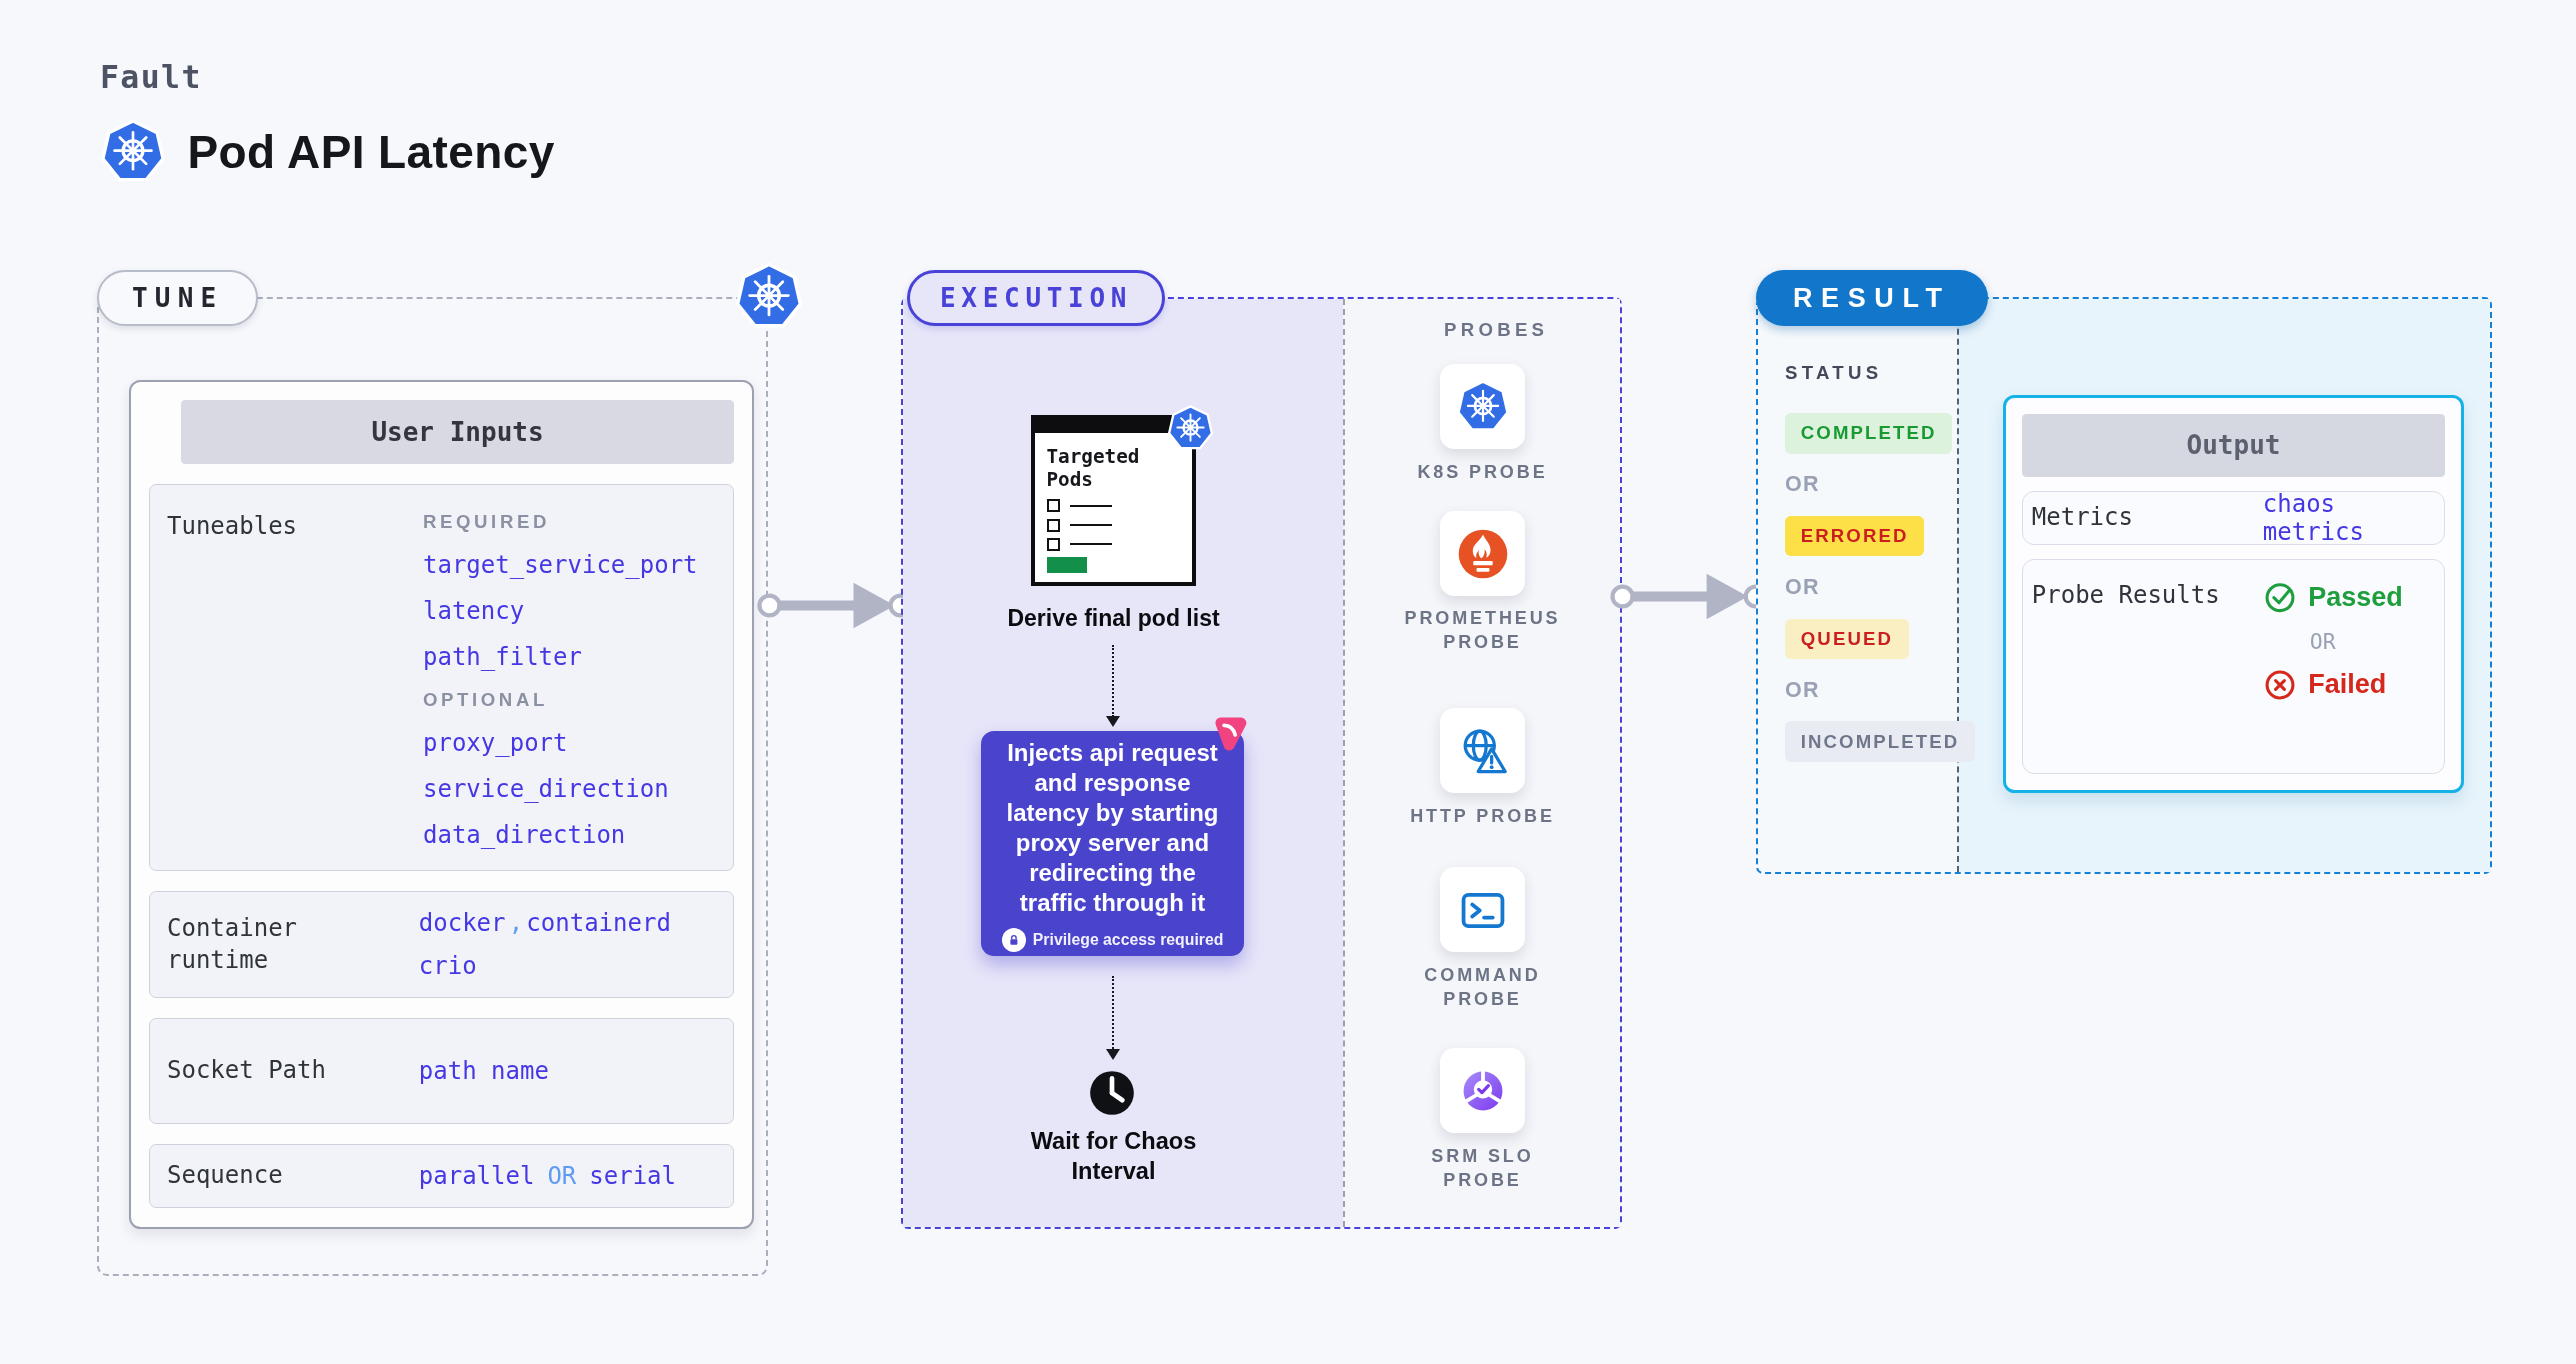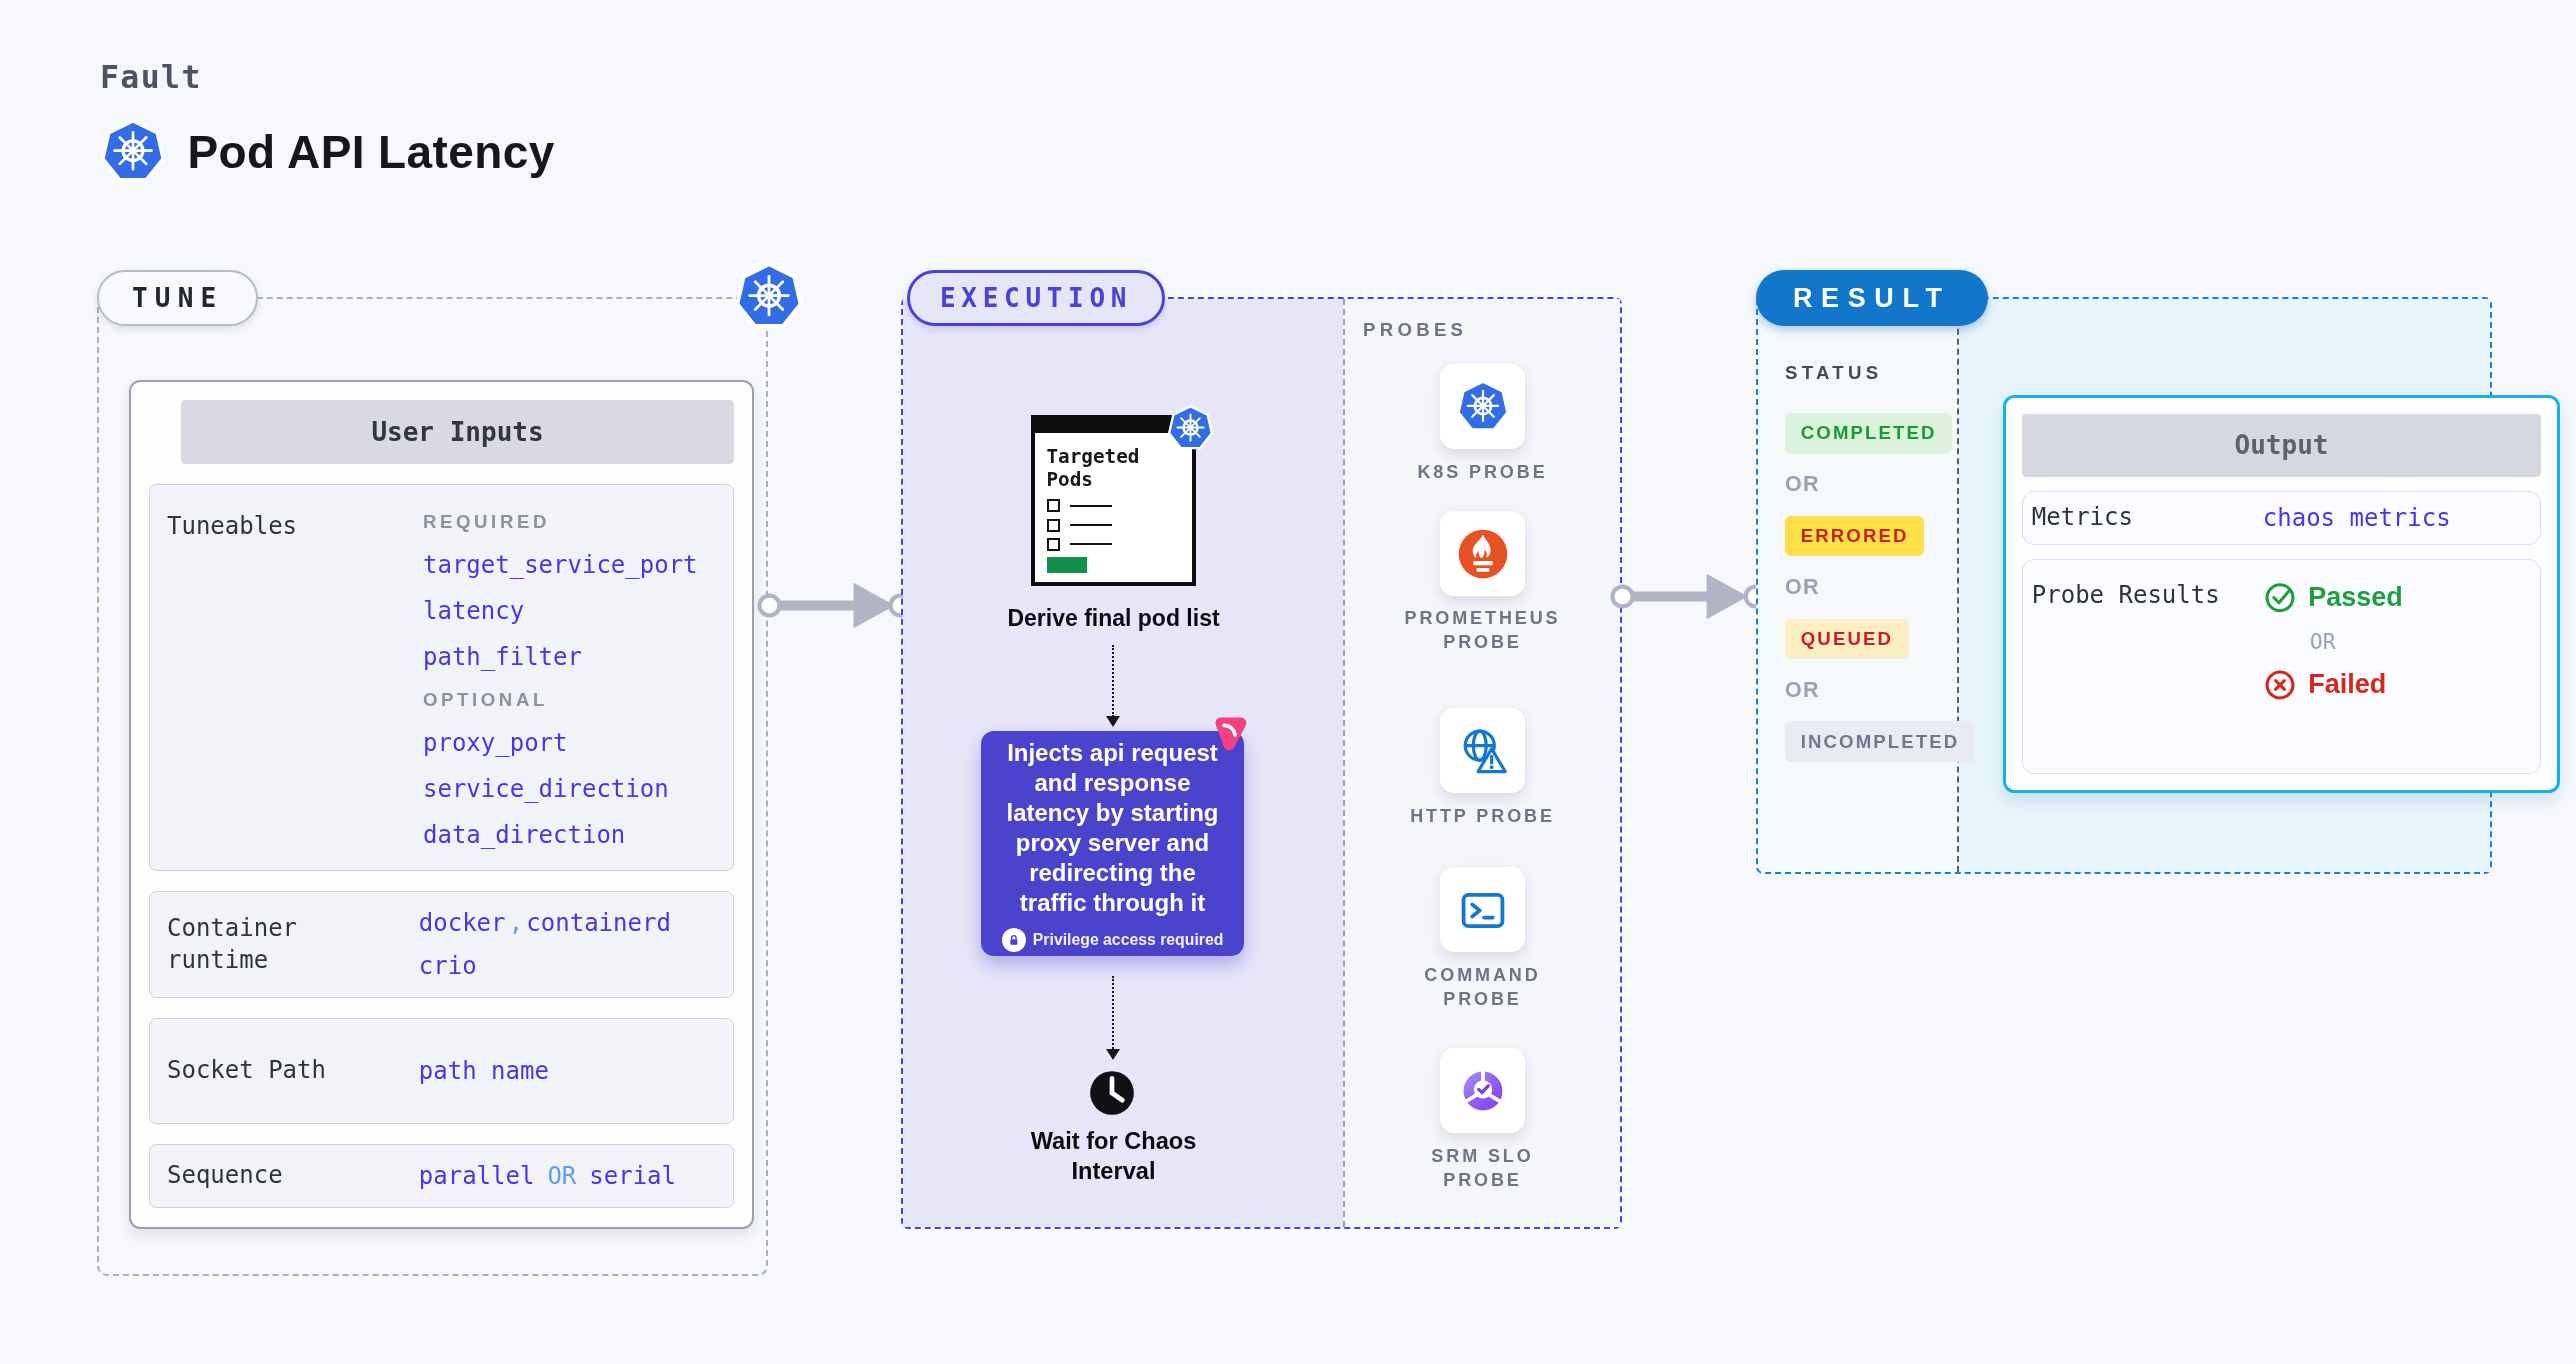--- a/index.html
+++ b/index.html
@@ -91,21 +91,21 @@
   .inject-priv { display:flex; align-items:center; gap:7.2px; margin-top:10px; }
   .inject-priv .lock-badge { width:24px; height:24px; border-radius:50%; background:#ffffff;
                              display:flex; align-items:center; justify-content:center; }
   .inject-priv span { font-size:15.8px; font-weight:600; color:#f0f0ff; }
   .litmus-ic { position:absolute; left:1212px; top:715px; width:40px; height:40px; z-index:4; }
 
   .clock-ic { position:absolute; left:1086px; top:1067px; width:52px; height:52px; }
   .wait-label { position:absolute; left:1013px; top:1126px; width:201px; text-align:center;
                 font-size:23.6px; font-weight:800; color:#0b0c0f; line-height:30px; }
 
-  .probes-heading { position:absolute; left:1363px; top:319px; font-size:18.6px; font-weight:700;
+  .probes-heading { position:absolute; left:1444px; top:319px; font-size:18.6px; font-weight:700;
                     letter-spacing:4.3px; color:#6d7486; }
   .probe-card { position:absolute; left:1440px; width:85px; height:85px; background:#ffffff;
                 border-radius:14.3px; box-shadow:0 5.7px 13px rgba(30,34,60,.12);
                 display:flex; align-items:center; justify-content:center; }
   .probe-card svg { width:54px; height:54px; }
   .probe-label { position:absolute; left:1400px; width:165px; text-align:center;
                  font-size:18px; font-weight:600; letter-spacing:2.9px; color:#6d7486; line-height:24px; }
 
   
   .result-box { position:absolute; left:1756px; top:297px; width:736px; height:577px;
@@ -116,21 +116,21 @@
   .status-col { position:absolute; left:1785px; top:362px; width:179px; display:flex;
                 flex-direction:column; align-items:flex-start; }
   .status-heading { font-size:18.6px; font-weight:800; letter-spacing:4.3px; color:#434959; margin-bottom:29px; }
   .badge { padding:9.3px 15.8px; border-radius:5.7px; font-size:18.6px; font-weight:800; letter-spacing:2.1px; }
   .badge-completed { background:#dcf2dd; color:#189a33; }
   .badge-errored { background:#fde047; color:#cb1f1f; }
   .badge-queued { background:#faeec3; color:#cb1f1f; }
   .badge-incompleted { background:#e9ebf2; color:#70778c; }
   .or-sep { font-size:21.5px; font-weight:600; color:#9aa1b4; margin:18.6px 0; letter-spacing:1.4px; }
 
-  .output-card { position:absolute; left:2003px; top:395px; width:557px; height:398px;
+  .output-card { position:absolute; left:2003px; top:395px; width:461px; height:398px;
                  background:#fdfdff; border:3.6px solid #15b2e8; border-radius:11.5px;
                  box-shadow:0 7.2px 15.8px rgba(21,110,170,.15); padding:15.8px; display:flex;
                  flex-direction:column; gap:14.3px; z-index:3; }
   .output-header { height:63px; background:#d6d8e1; border-radius:4.3px; flex:0 0 63px;
                    display:flex; align-items:center; justify-content:center;
                    font-family:"DejaVu Sans Mono",monospace; font-size:26px; font-weight:700; color:#5c616f; }
   .output-row { background:#fafbfe; border:1.4px solid #dadde7; border-radius:12px; display:flex; padding-left:9px;gap:16px; }
   .output-row .row-label { width:215px; flex:0 0 215px; font-family:"DejaVu Sans Mono",monospace;
                            font-size:24px; color:#2f333c; line-height:31.5px; }
   .row-metrics { height:54px; flex:0 0 54px; align-items:center; }

